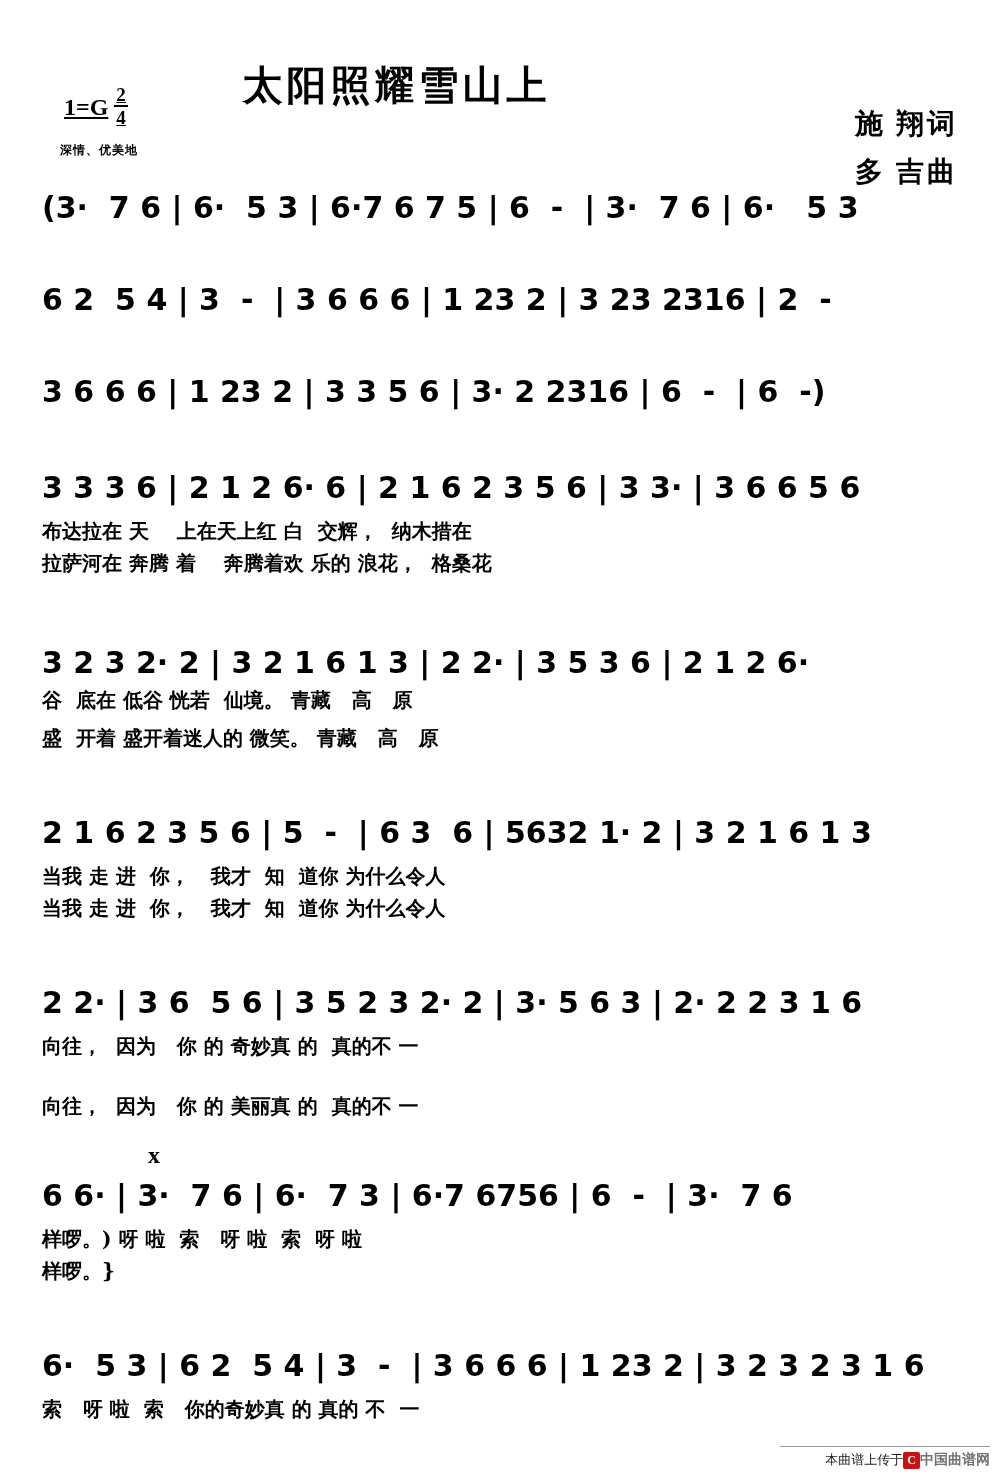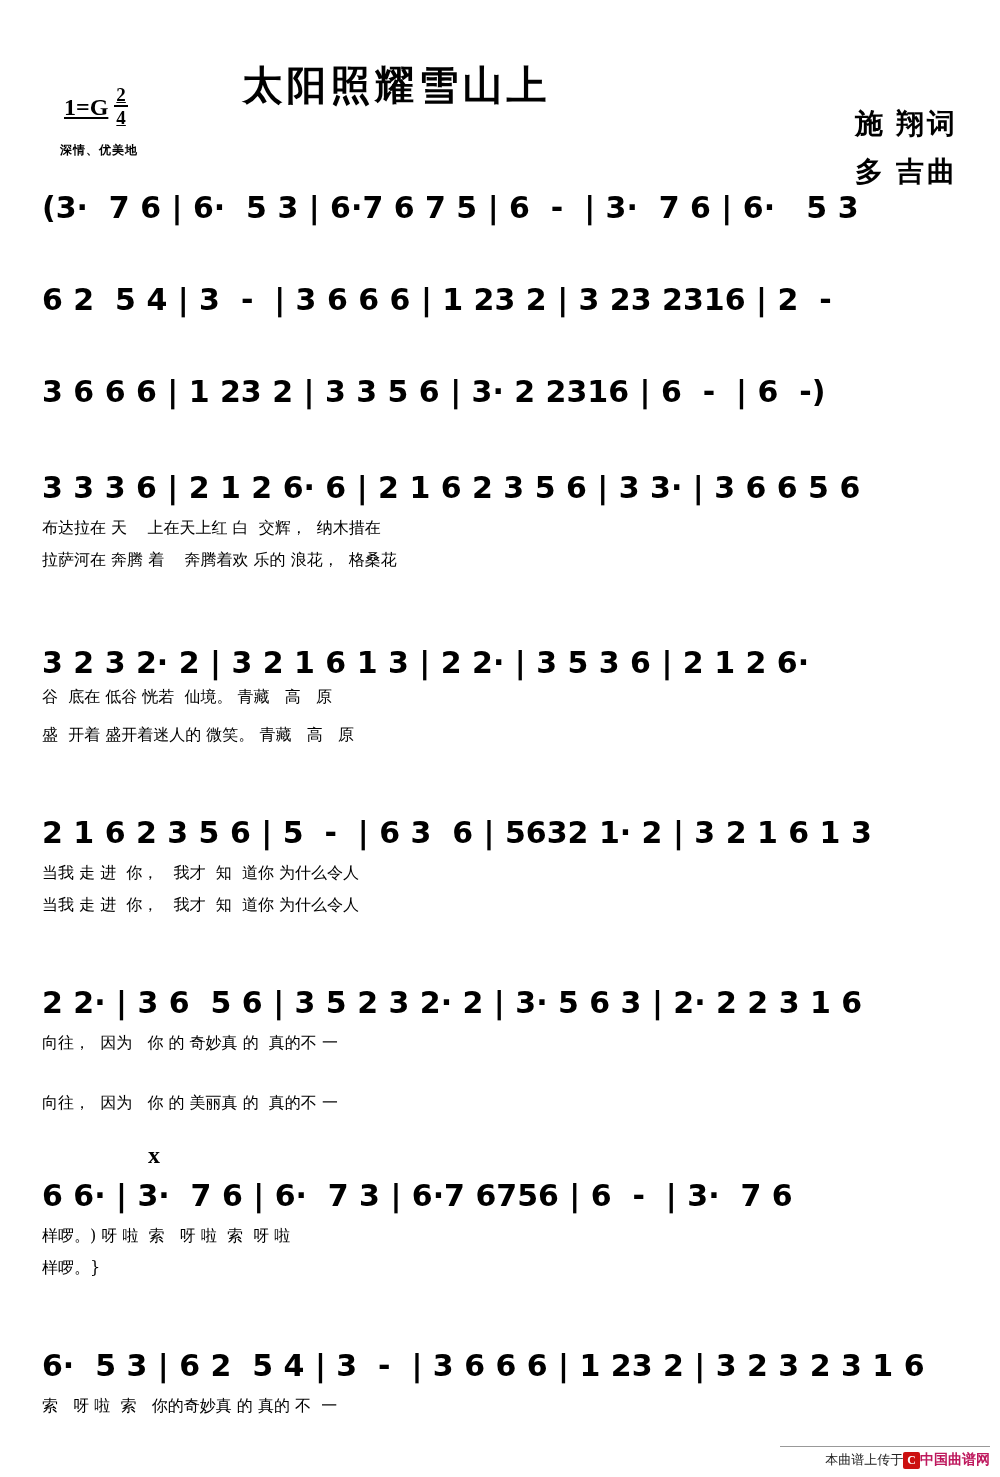--- a/index.html
+++ b/index.html
@@ -90,22 +90,22 @@
     font-family: "DejaVu Sans", "Liberation Sans", sans-serif;
     font-size: 30px;
     font-weight: bold;
     white-space: pre;
     letter-spacing: 0px;
   }
   .lyric {
     position: absolute;
     left: 42px;
     width: 920px;
-    font-size: 16px;
-    font-weight: normal;
+    font-size: 20px;
+    font-weight: bold;
     white-space: pre;
     letter-spacing: 0px;
     font-family: "DejaVu Serif", "Liberation Serif", serif;
   }
 
   
   .footer {
     position: absolute;
     bottom: 8px;
     right: 10px;
@@ -116,21 +116,21 @@
   }
   .footer .logo-box {
     background: #cc1111;
     color: #fff;
     font-weight: bold;
     font-size: 12px;
     padding: 1px 4px;
     border-radius: 2px;
   }
   .footer .site {
-    color: #be185d;
+    color: #737373;
     font-weight: bold;
     font-size: 14px;
   }
   .sep-line {
     position: absolute;
     right: 10px;
     bottom: 30px;
     width: 210px;
     height: 1px;
     background: #999;

